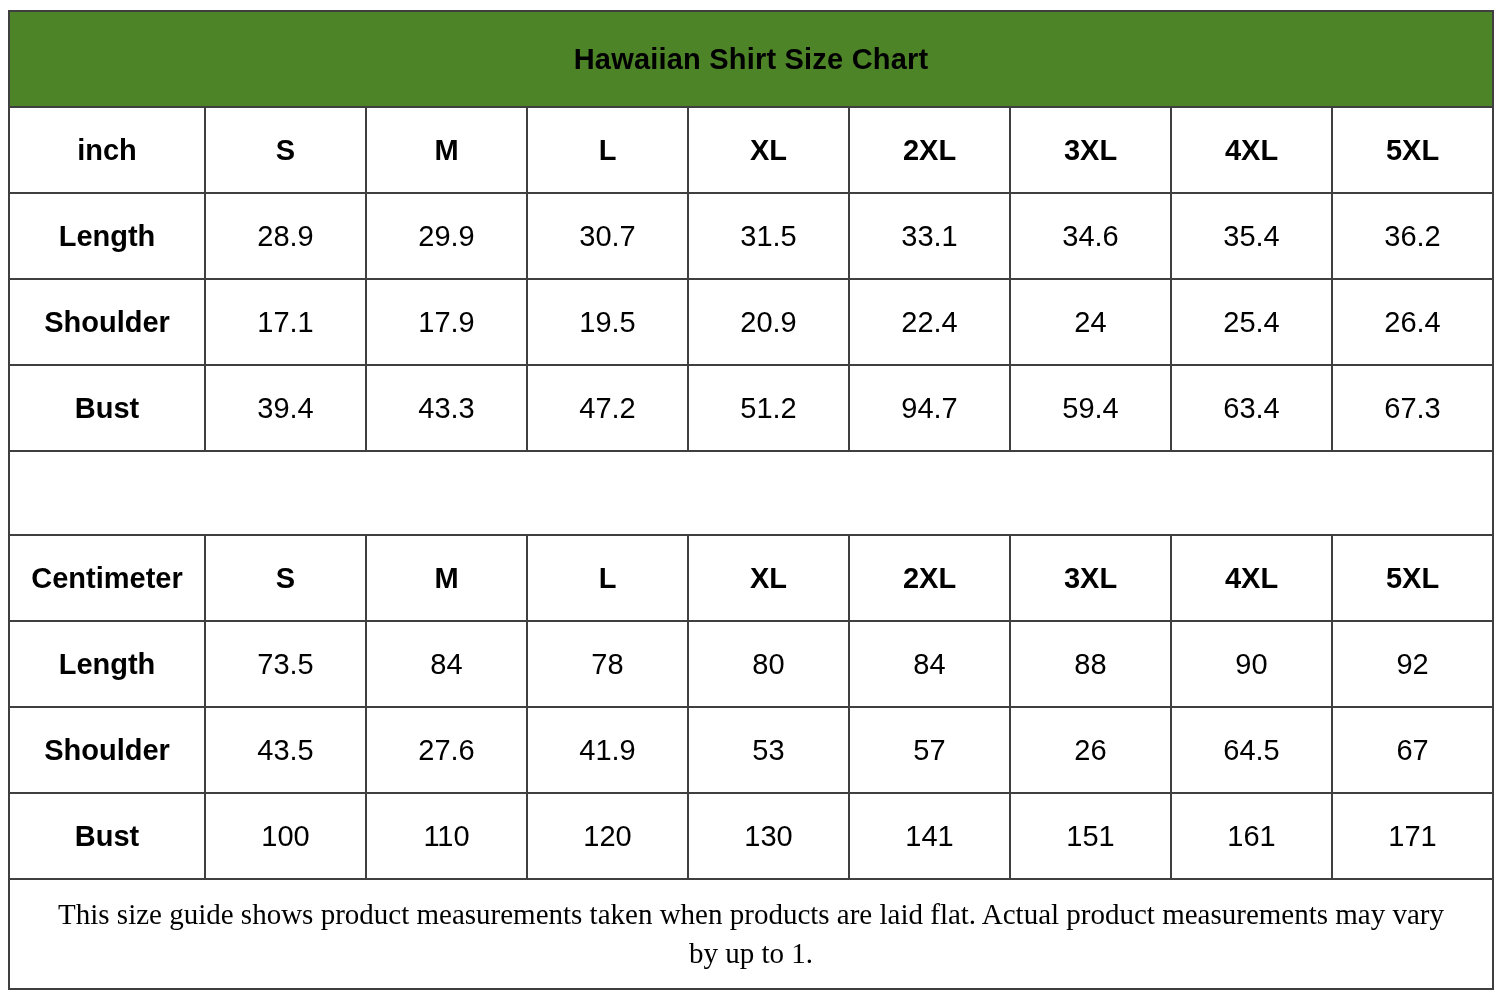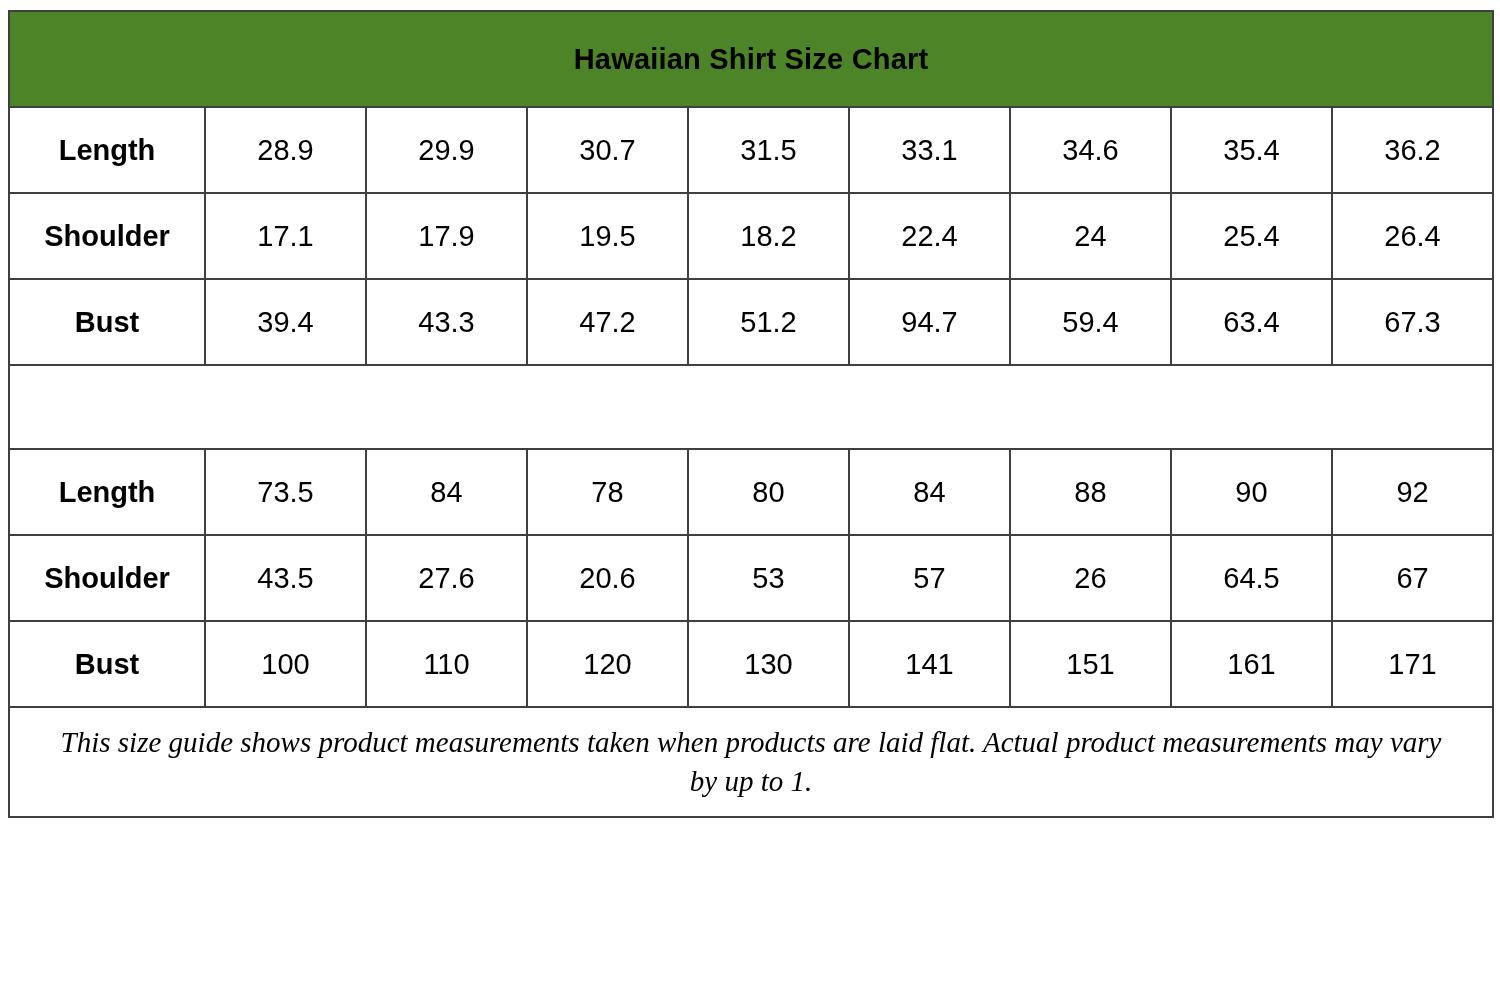--- a/index.html
+++ b/index.html
@@ -61,21 +61,20 @@
   .spacer-row td {
     height: 84px !important;
     border-left: 2px solid #3f3f3f;
     border-right: 2px solid #3f3f3f;
     border-top: 2px solid #3f3f3f;
     border-bottom: 2px solid #3f3f3f;
     background: #ffffff;
   }
   .note-cell {
     font-family: "Liberation Serif", serif;
-    font-style: italic;
     font-size: 31px;
     line-height: 1.35;
     height: 110px !important;
     padding: 6px 40px !important;
   }
   col.c0 { width: 196px; }
   col.cs { width: 161px; }
 </style>
 </head>
 <body>
@@ -91,39 +90,50 @@
         <col class="cs">
         <col class="cs">
         <col class="cs">
         <col class="cs">
     </colgroup>
     <tbody>
       <tr>
         <td class="title-cell" colspan="9">Hawaiian Shirt Size Chart</td>
       </tr>
 
+      <tr>
+        <td class="hdr-label">inch</td>
+        <td class="hdr-size">S</td>
+        <td class="hdr-size">M</td>
+        <td class="hdr-size">L</td>
+        <td class="hdr-size">XL</td>
+        <td class="hdr-size">2XL</td>
+        <td class="hdr-size">3XL</td>
+        <td class="hdr-size">4XL</td>
+        <td class="hdr-size">5XL</td>
+      </tr>
 
       <tr>
         <td class="row-label">Length</td>
         <td>28.9</td>
         <td>29.9</td>
         <td>30.7</td>
         <td>31.5</td>
         <td>33.1</td>
         <td>34.6</td>
         <td>35.4</td>
         <td>36.2</td>
       </tr>
 
       <tr>
         <td class="row-label">Shoulder</td>
         <td>17.1</td>
         <td>17.9</td>
         <td>19.5</td>
-        <td>18.2</td>
+        <td>20.9</td>
         <td>22.4</td>
         <td>24</td>
         <td>25.4</td>
         <td>26.4</td>
       </tr>
 
       <tr>
         <td class="row-label">Bust</td>
         <td>39.4</td>
         <td>43.3</td>
@@ -132,38 +142,49 @@
         <td>94.7</td>
         <td>59.4</td>
         <td>63.4</td>
         <td>67.3</td>
       </tr>
 
       <tr class="spacer-row">
         <td colspan="9"></td>
       </tr>
 
+      <tr>
+        <td class="hdr-label">Centimeter</td>
+        <td class="hdr-size">S</td>
+        <td class="hdr-size">M</td>
+        <td class="hdr-size">L</td>
+        <td class="hdr-size">XL</td>
+        <td class="hdr-size">2XL</td>
+        <td class="hdr-size">3XL</td>
+        <td class="hdr-size">4XL</td>
+        <td class="hdr-size">5XL</td>
+      </tr>
 
       <tr>
         <td class="row-label">Length</td>
         <td>73.5</td>
         <td>84</td>
         <td>78</td>
         <td>80</td>
         <td>84</td>
         <td>88</td>
         <td>90</td>
         <td>92</td>
       </tr>
 
       <tr>
         <td class="row-label">Shoulder</td>
         <td>43.5</td>
         <td>27.6</td>
-        <td>20.6</td>
+        <td>41.9</td>
         <td>53</td>
         <td>57</td>
         <td>26</td>
         <td>64.5</td>
         <td>67</td>
       </tr>
 
       <tr>
         <td class="row-label">Bust</td>
         <td>100</td>

